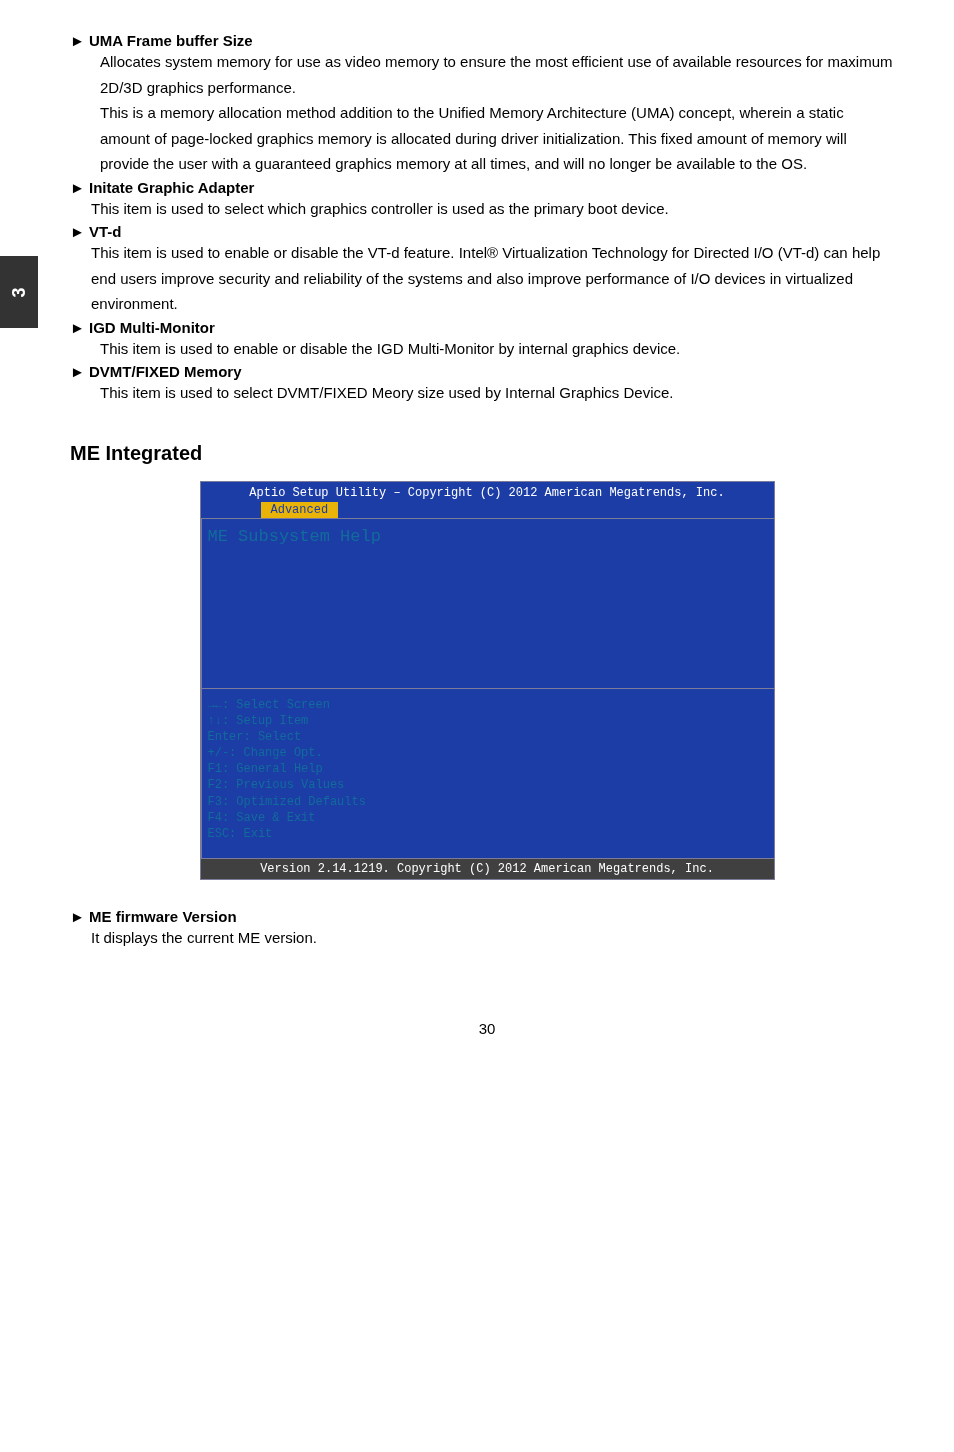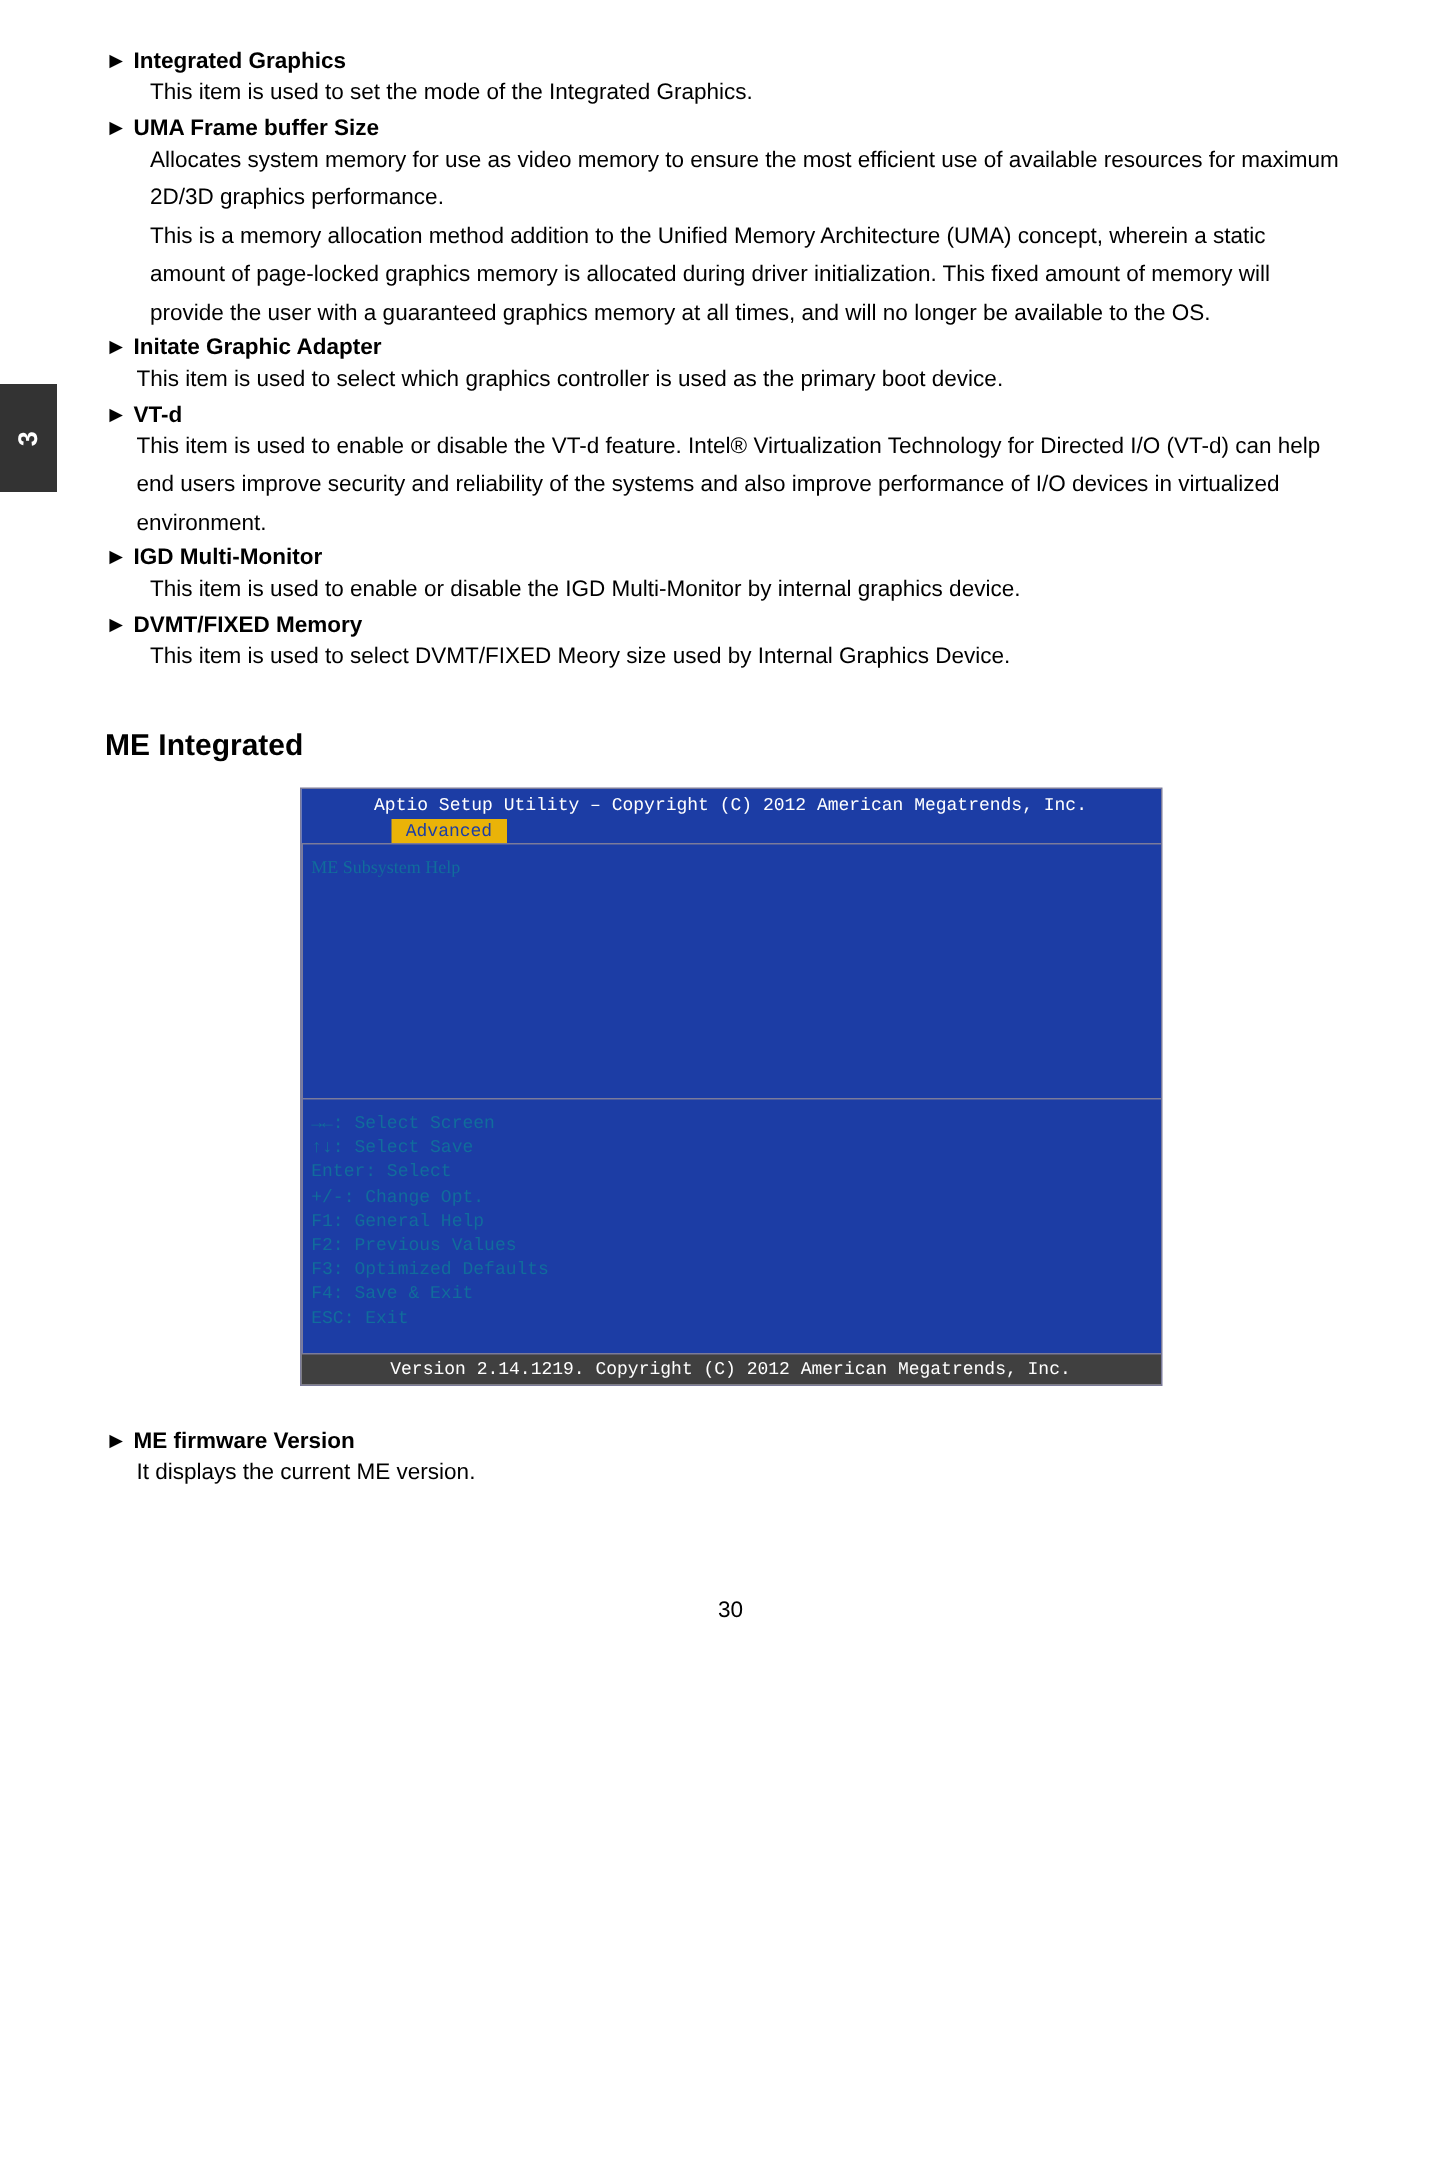--- a/index.html
+++ b/index.html
@@ -17,38 +17,34 @@
 .bios-header { background: #1c3da5; color: #fff; font-size: 12px; padding: 4px 0 0 0; }
 .bios-header-title { text-align: center; padding-bottom: 2px; }
 .bios-tab-row { display: flex; }
 .bios-tab { background: #eab308; color: #1c3da5; padding: 1px 10px; margin-left: 60px; font-size: 12px; }
 .bios-body { display: flex; background: #1c3da5; height: 340px; }
 .bios-left { flex: 1 1 64%; border: 1px solid #7b7b9a; border-left: none; border-bottom: none; padding: 10px 8px; color: #116c9c; font-size: 12px; }
 .bios-left-row { display: flex; }
 .bios-left-label { flex: 0 0 210px; }
 .bios-left-spacer { height: 18px; }
 .bios-right { flex: 1 1 36%; display: flex; flex-direction: column; }
-.bios-right-top { flex: 1; border: 1px solid #7b7b9a; border-right: none; border-bottom: none; padding: 8px 6px; color: #116c9c; font-size: 12px; font-family: Liberation Serif, serif; }
+.bios-right-top { flex: 1; border: 1px solid #7b7b9a; border-right: none; border-bottom: none; padding: 8px 6px; color: #116c9c; font-size: 17px; }
 .bios-right-bottom { flex: 1; border: 1px solid #7b7b9a; border-right: none; border-bottom: none; padding: 8px 6px; color: #116c9c; font-size: 12px; line-height: 1.35; }
 .bios-footer { background: #404040; color: #fff; text-align: center; font-size: 12px; padding: 3px 0; border-top: 1px solid #7b7b9a; }
 .me-fw-section { margin-top: 28px; }
 .page-num { text-align: center; font-size: 15px; margin-top: 70px; }
 </style>
 </head>
 <body>
 
 <div class="page">
   <div class="side-tab">
       <span>3</span>
     </div>
 
-  <div class="section-item">
-    <div class="bullet-line">► Integrated Graphics</div>
-    <div class="body-text">This item is used to set the mode of the Integrated Graphics.</div>
-  </div>
 
   <div class="section-item">
     <div class="bullet-line">► UMA Frame buffer Size</div>
     <div class="body-text">Allocates system memory for use as video memory to ensure the most efficient use of available resources for maximum 2D/3D graphics performance.</div>
     <div class="body-text">This is a memory allocation method addition to the Unified Memory Architecture (UMA) concept, wherein a static amount of page-locked graphics memory is allocated during driver initialization. This fixed amount of memory will provide the user with a guaranteed graphics memory at all times, and will no longer be available to the OS.</div>
   </div>
 
   <div class="section-item">
     <div class="bullet-line">► Initate Graphic Adapter</div>
     <div class="body-text-2">This item is used to select which graphics controller is used as the primary boot device.</div>
@@ -76,21 +72,21 @@
       <div class="bios-header-title">Aptio Setup Utility – Copyright (C) 2012 American Megatrends, Inc.</div>
       <div class="bios-tab-row">
         <div class="bios-tab">Advanced</div>
       </div>
     </div>
     <div class="bios-body">
       <div class="bios-right">
         <div class="bios-right-top">ME Subsystem Help</div>
         <div class="bios-right-bottom">
           <div>→←: Select Screen</div>
-          <div>↑↓: Select Save</div>
+          <div>↑↓: Setup Item</div>
           <div>Enter: Select</div>
           <div>+/-: Change Opt.</div>
           <div>F1: General Help</div>
           <div>F2: Previous Values</div>
           <div>F3: Optimized Defaults</div>
           <div>F4: Save &amp; Exit</div>
           <div>ESC: Exit</div>
         </div>
       </div>
     </div>

